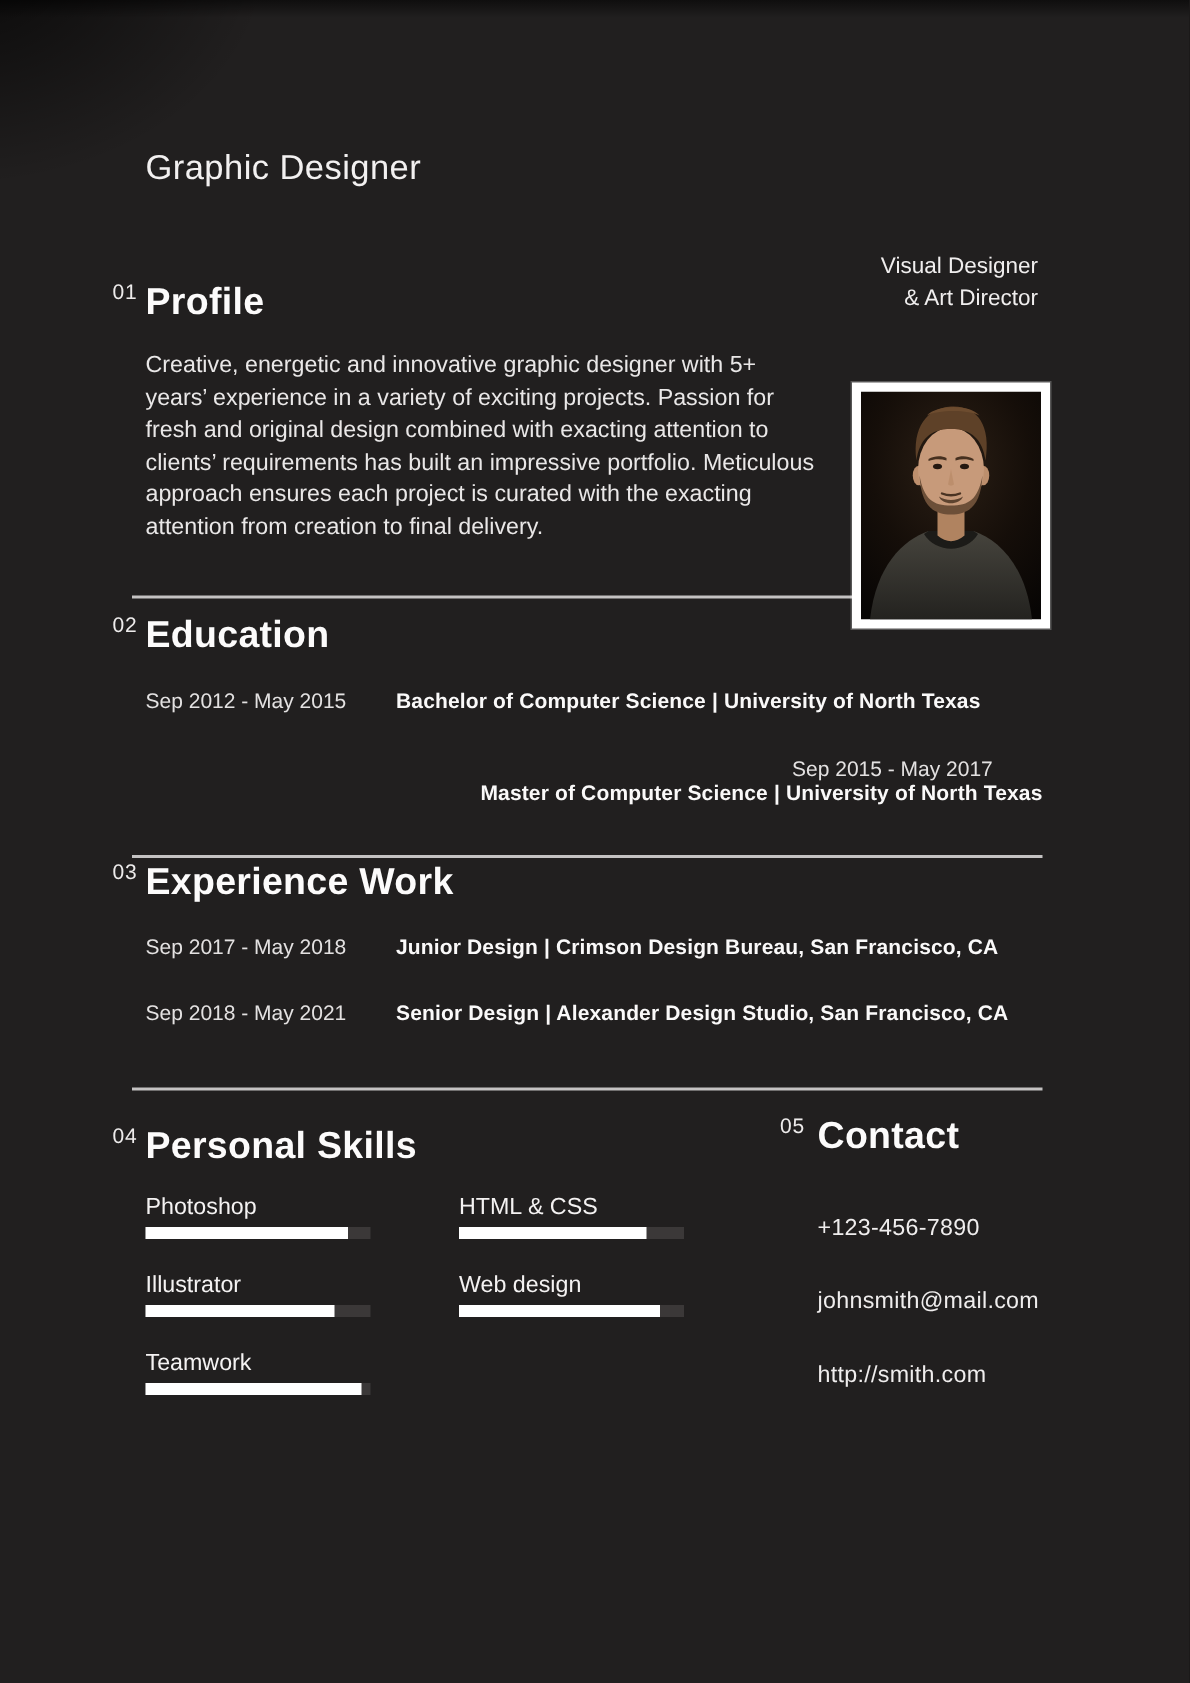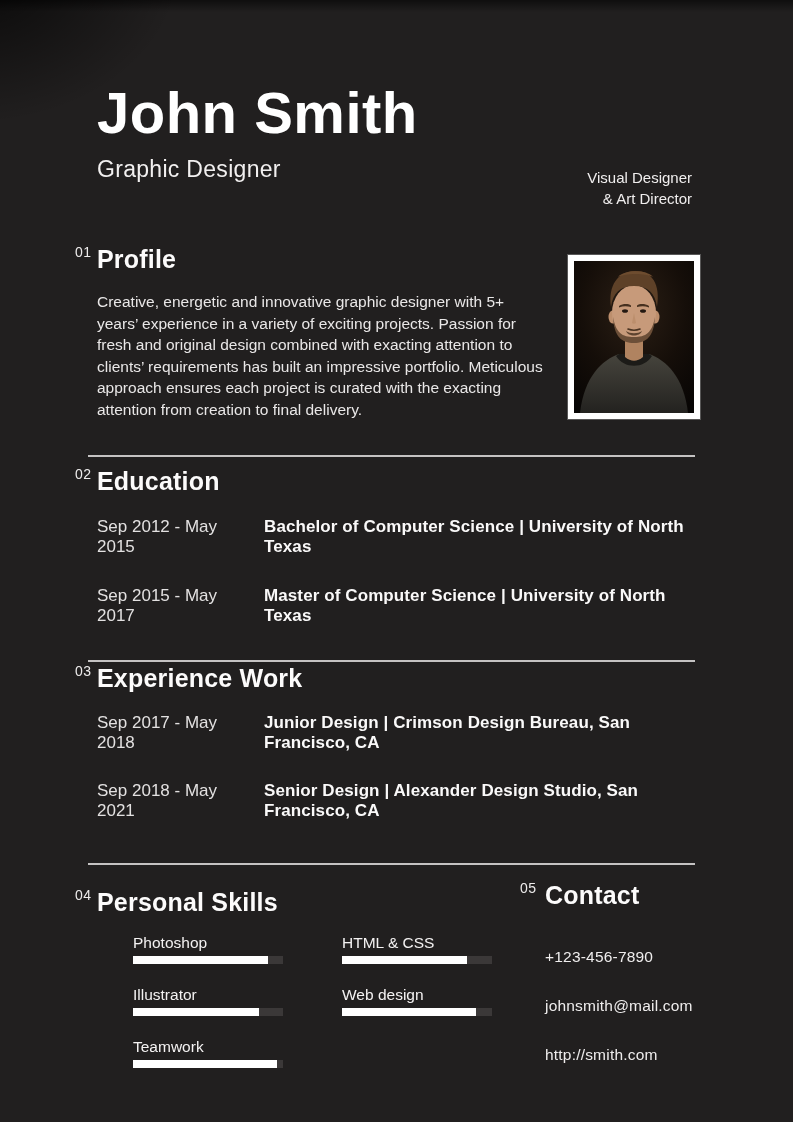--- a/index.html
+++ b/index.html
@@ -77,40 +77,39 @@
     margin:35px 0 0 -9px;
     background:#C4C2C2;
     border:none;
   }
   .divider.d2 { margin-top:34px; }
   .divider.d3 { margin-top:42px; }
 
   
   .edu-section { margin-top:8px; }
   .exp-section { }
-  .entry-row { display:flex; align-items:flex-end; font-size:17px; }
+  .entry-row { display:flex; align-items:flex-end; font-size:14px; }
   .edu-section .entry-row.r1 { margin-top:20px; }
-  .edu-section .entry-row.r2 { margin-top:29px; }
+  .edu-section .entry-row.r2 { margin-top:29px;flex-direction:column; }
   .exp-section .entry-row.r1 { margin-top:19px; }
   .exp-section .entry-row.r2 { margin-top:28px; }
   .entry-dates {
     width:151px; margin-right:16px; flex:none;
     color:#E3E1E1; font-weight:400;
   }
   .entry-detail { color:#FAF9F9; font-weight:700; letter-spacing:.1px; }
 
   
   .bottom-section { position:relative; margin-top:21px; }
   .skills-grid {
     margin-top:16px;
     display:grid;
     grid-template-columns:150px 150px;
     column-gap:59px;
     row-gap:22px;
-    margin-left:36px;
   }
   .skill-label { font-size:15.5px; font-weight:500; color:#F4F2F2; line-height:18px; }
   .skill-track {
     margin-top:4px; height:8px; width:150px;
     background:#3B3838;
   }
   .skill-fill { height:8px; background:#FFFFFF; }
 
   .contact-block { position:absolute; left:423px; top:-7px; width:240px; }
   .contact-block .sec-head { margin-left:0; }
@@ -120,21 +119,20 @@
     font-size:15.5px; color:#EFEDED; font-weight:400;
     line-height:19px; margin-bottom:30px; letter-spacing:.2px;
   }
 </style>
 </head>
 <body>
 
 <div class="page">
   <div class="content">
 
-    <h1 class="name">John Smith</h1>
     <div class="job-title">Graphic Designer</div>
     <div class="tagline">
       <div>Visual Designer</div>
       <div>&amp; Art Director</div>
     </div>
 
     <div class="profile-section">
       <div class="sec-head">
         <span class="sec-num">01</span>
         <span class="sec-title">Profile</span>

